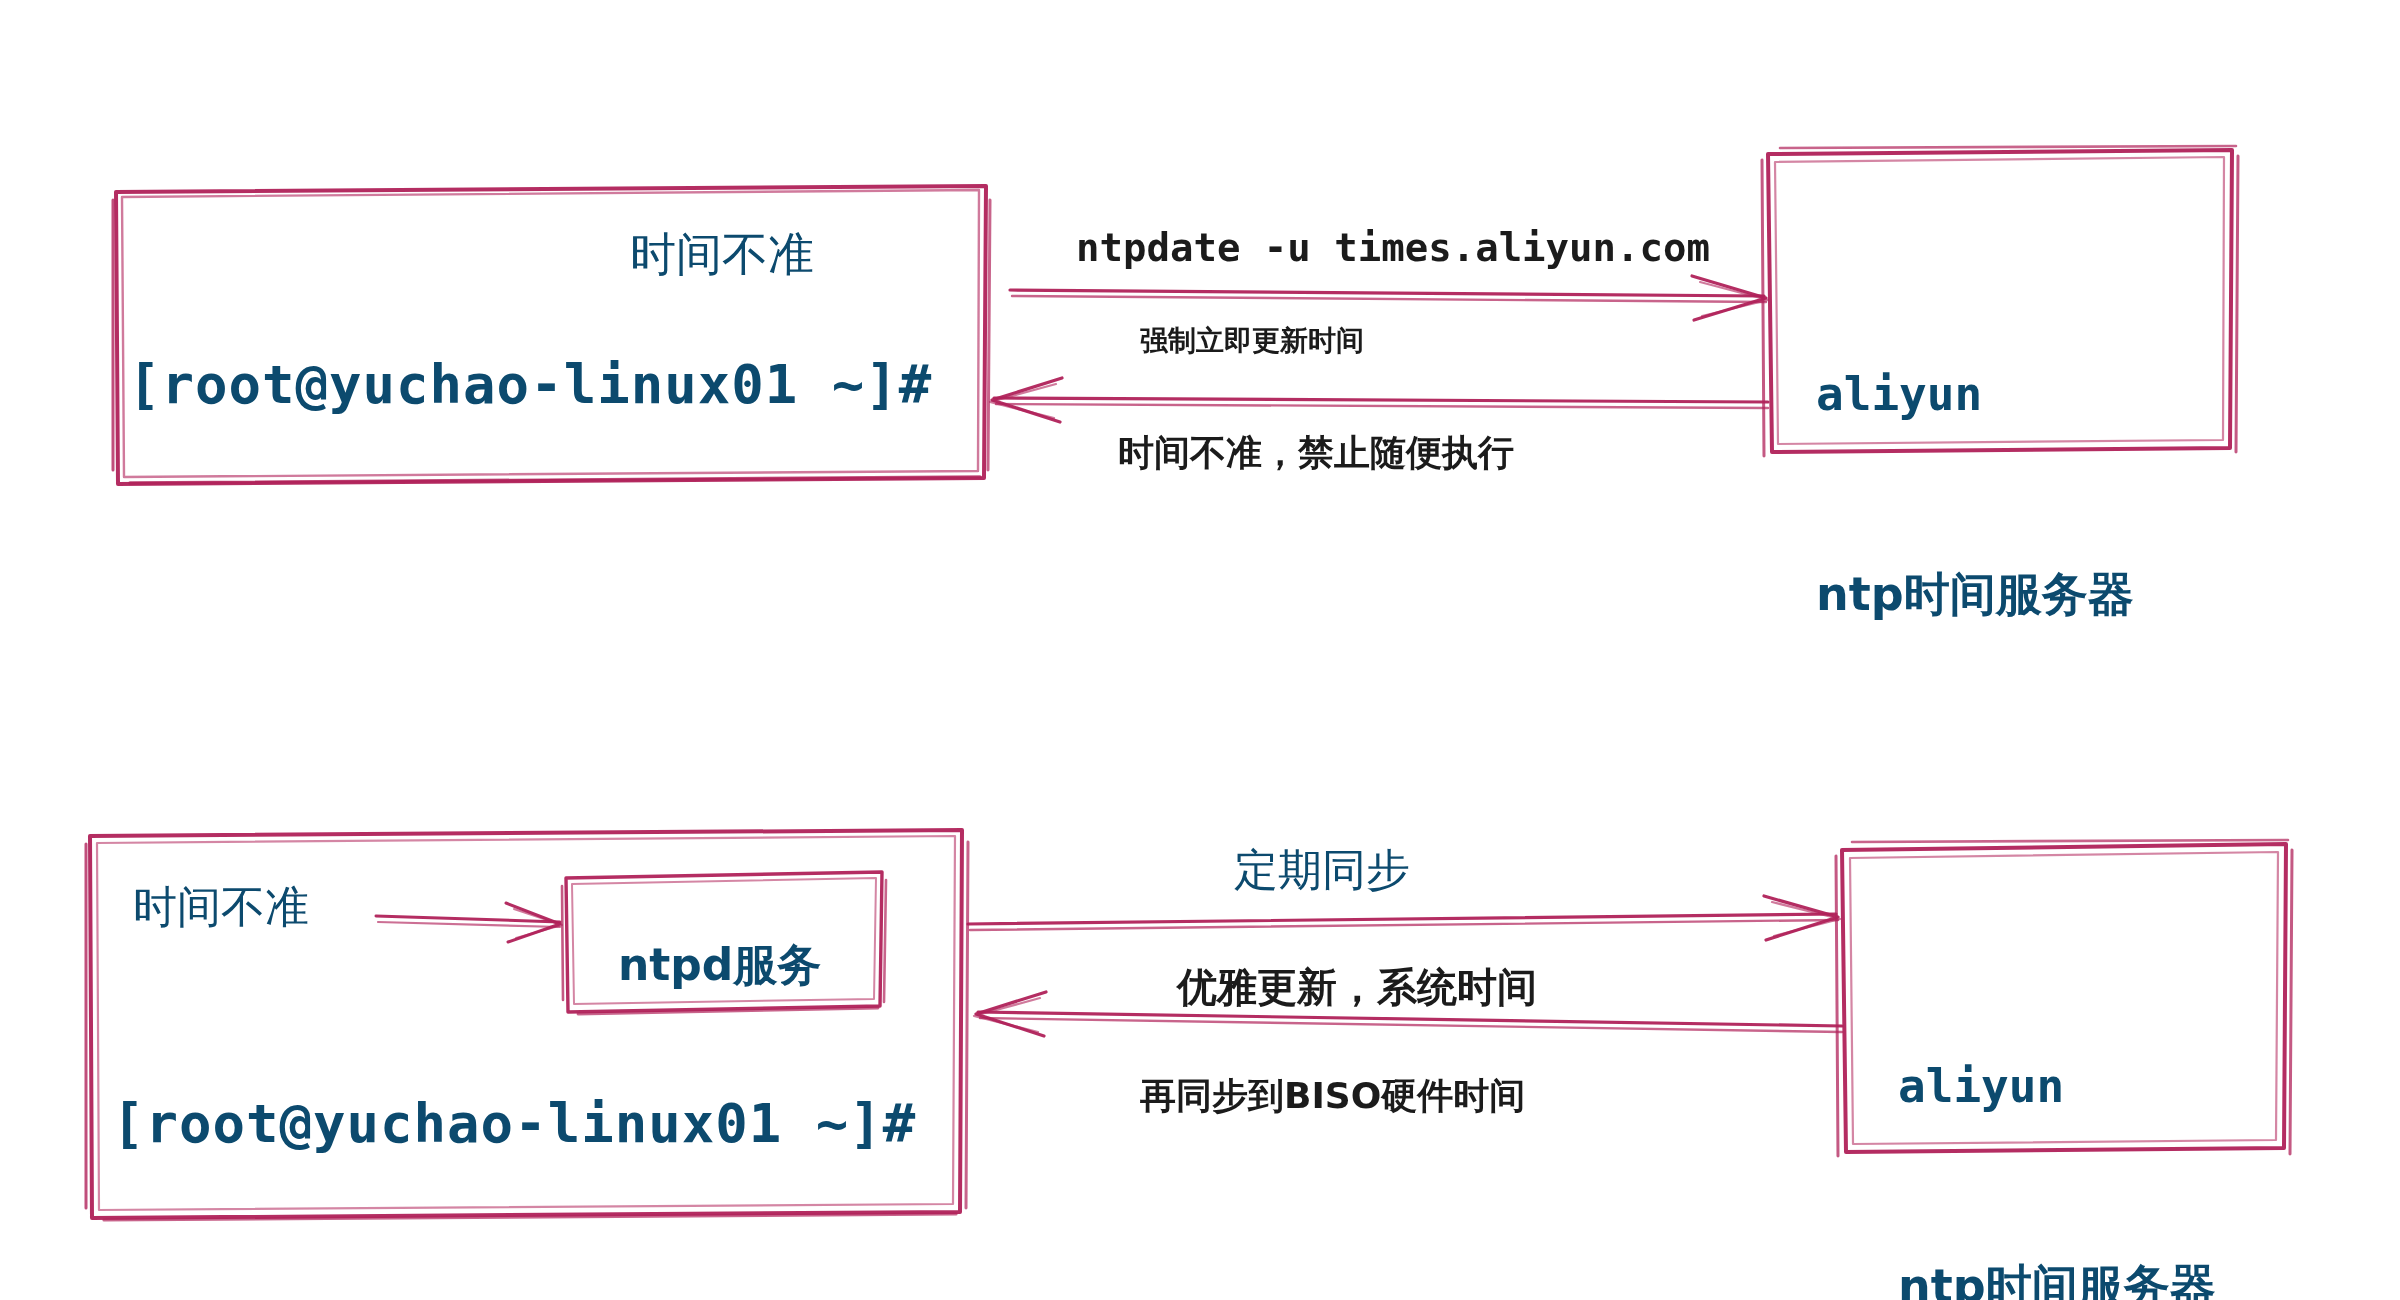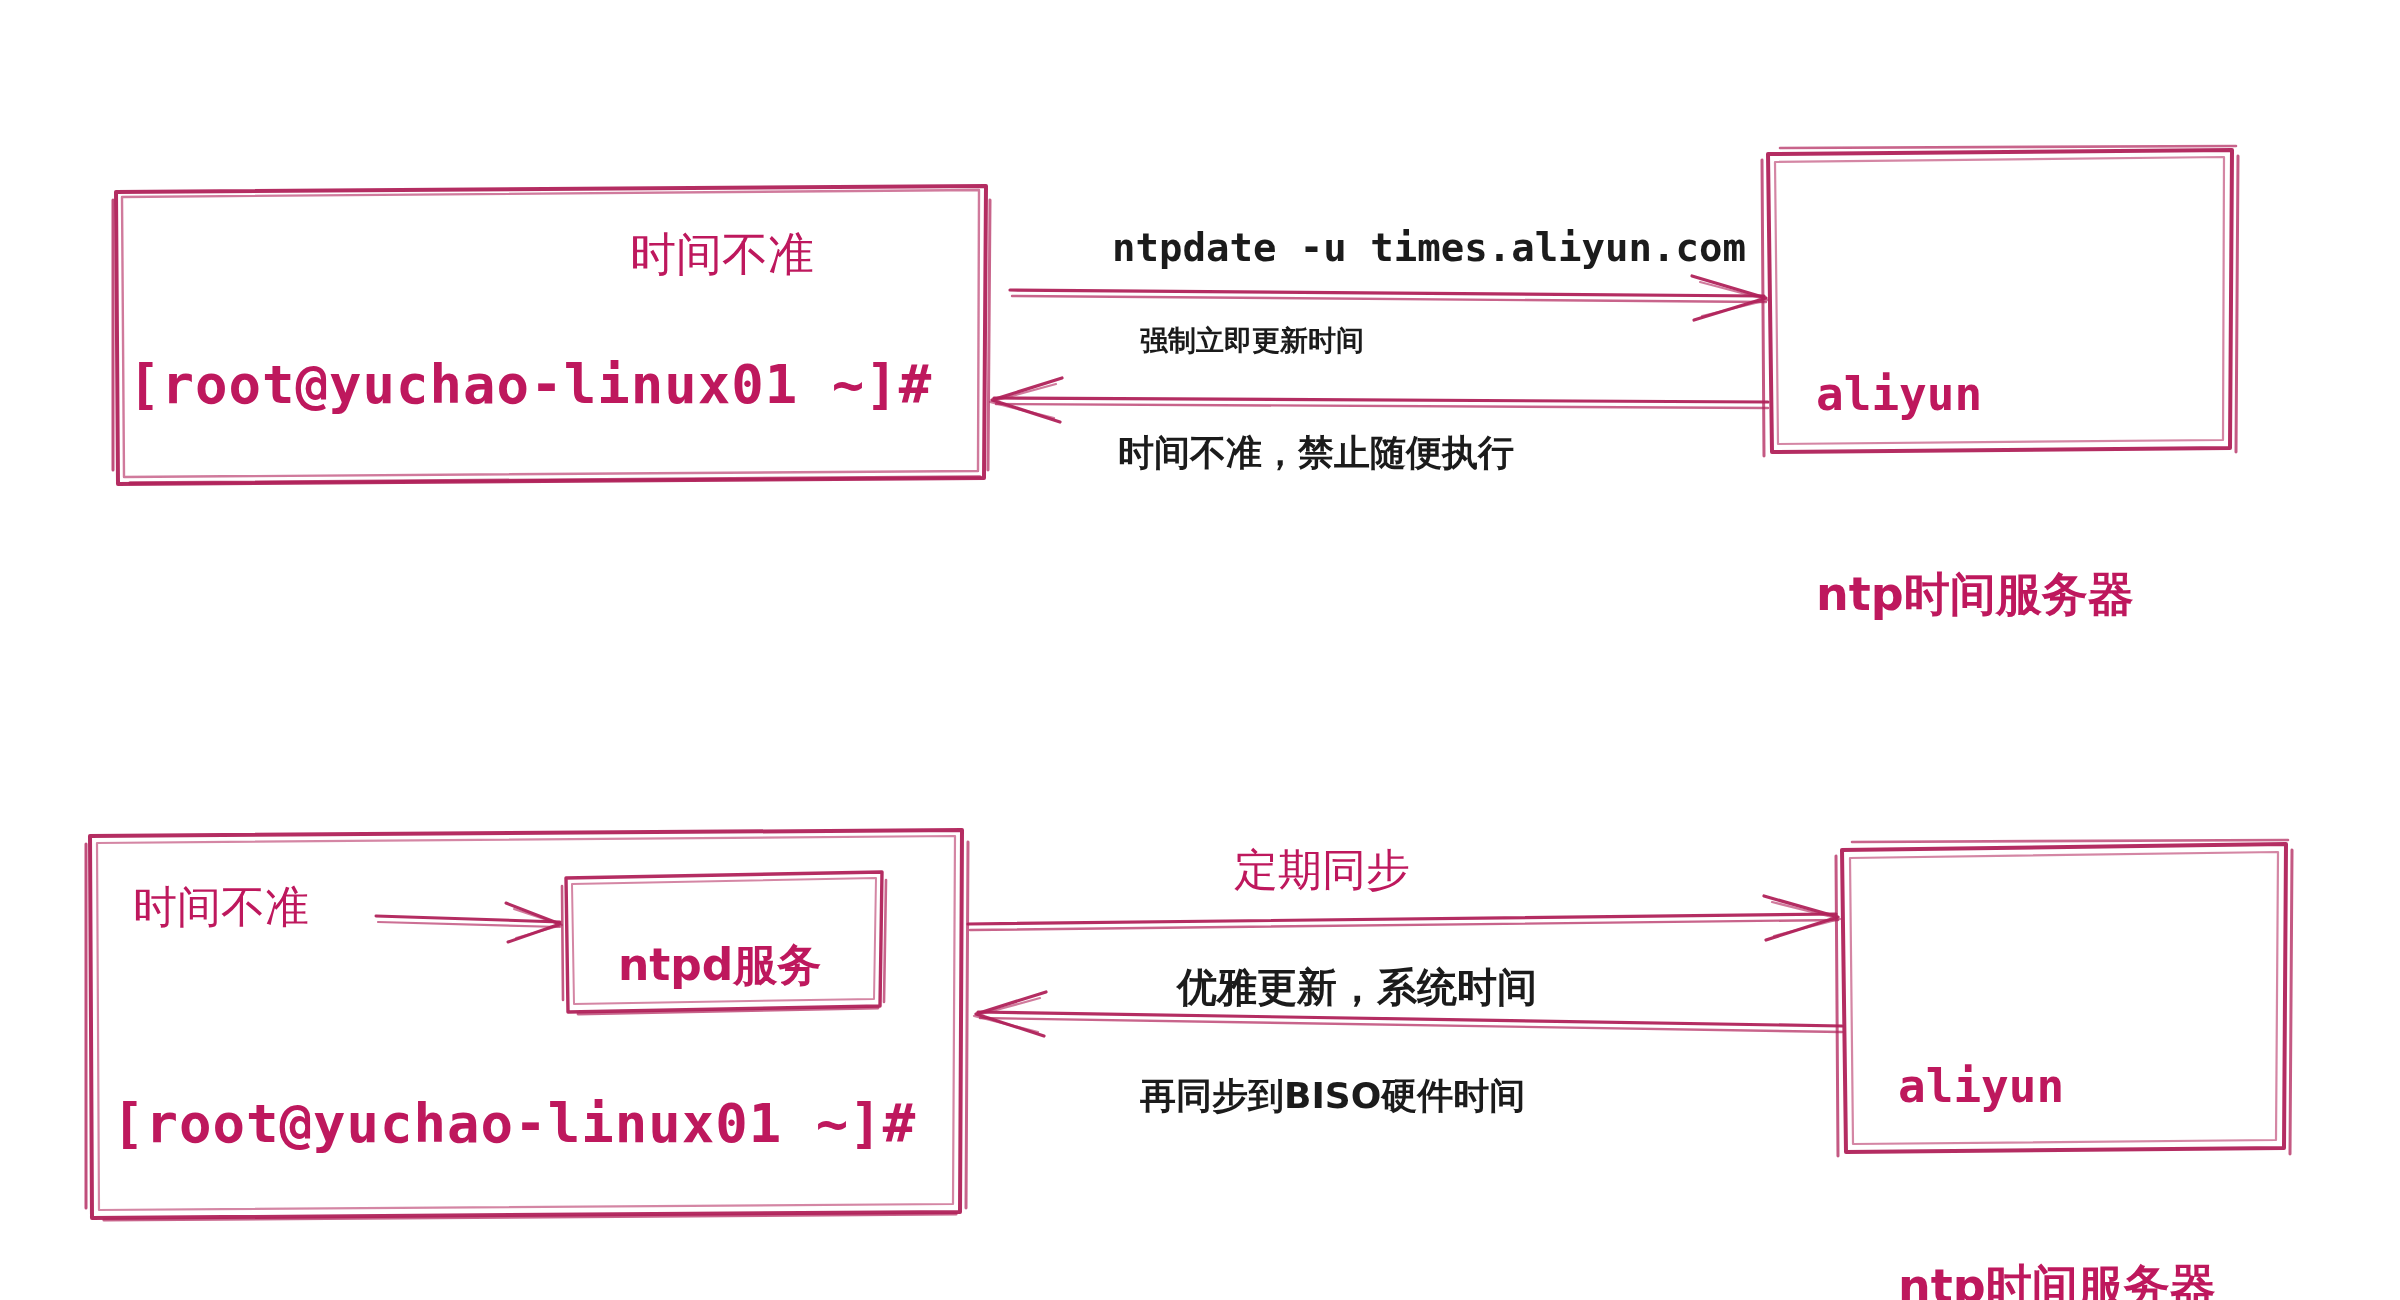--- a/index.html
+++ b/index.html
@@ -27,27 +27,27 @@
     position: absolute;
     white-space: pre;
     line-height: 1.15;
   }
   .mono {
     font-family: "DejaVu Sans Mono", "Liberation Mono", monospace;
   }
   .sans {
     font-family: "DejaVu Sans", "Liberation Sans", sans-serif;
   }
-  .crimson { color: #be185d; }
+  .crimson { color: #0c4a6e; }
   .ink { color: #1b1b1b; }
 
   
   #top-host-label      { left: 630px;  top: 228px; font-size: 46px; font-weight: 500; }
   #top-host-prompt     { left: 128px;  top: 354px; font-size: 54px; font-weight: 700; letter-spacing: 1px; }
-  #top-cmd-label       { left: 1112px; top: 226px; font-size: 39px; font-weight: 700; }
+  #top-cmd-label       { left: 1076px; top: 226px; font-size: 39px; font-weight: 700; }
   #top-mid-label       { left: 1140px; top: 325px; font-size: 28px; font-weight: 700; }
   #top-warn-label      { left: 1118px; top: 432px; font-size: 36px; font-weight: 700; }
   #top-server-label    { left: 1816px; top: 228px; font-size: 46px; font-weight: 700; line-height: 1.45; }
 
   
   #bot-trigger-label   { left: 133px;  top: 882px; font-size: 44px; font-weight: 500; }
   #bot-service-label   { left: 618px;  top: 940px; font-size: 44px; font-weight: 700; }
   #bot-host-prompt     { left: 112px;  top: 1093px; font-size: 54px; font-weight: 700; letter-spacing: 1px; }
   #bot-sync-label      { left: 1234px; top: 845px; font-size: 44px; font-weight: 500; }
   #bot-mid-label       { left: 1177px; top: 964px; font-size: 40px; font-weight: 700; }

